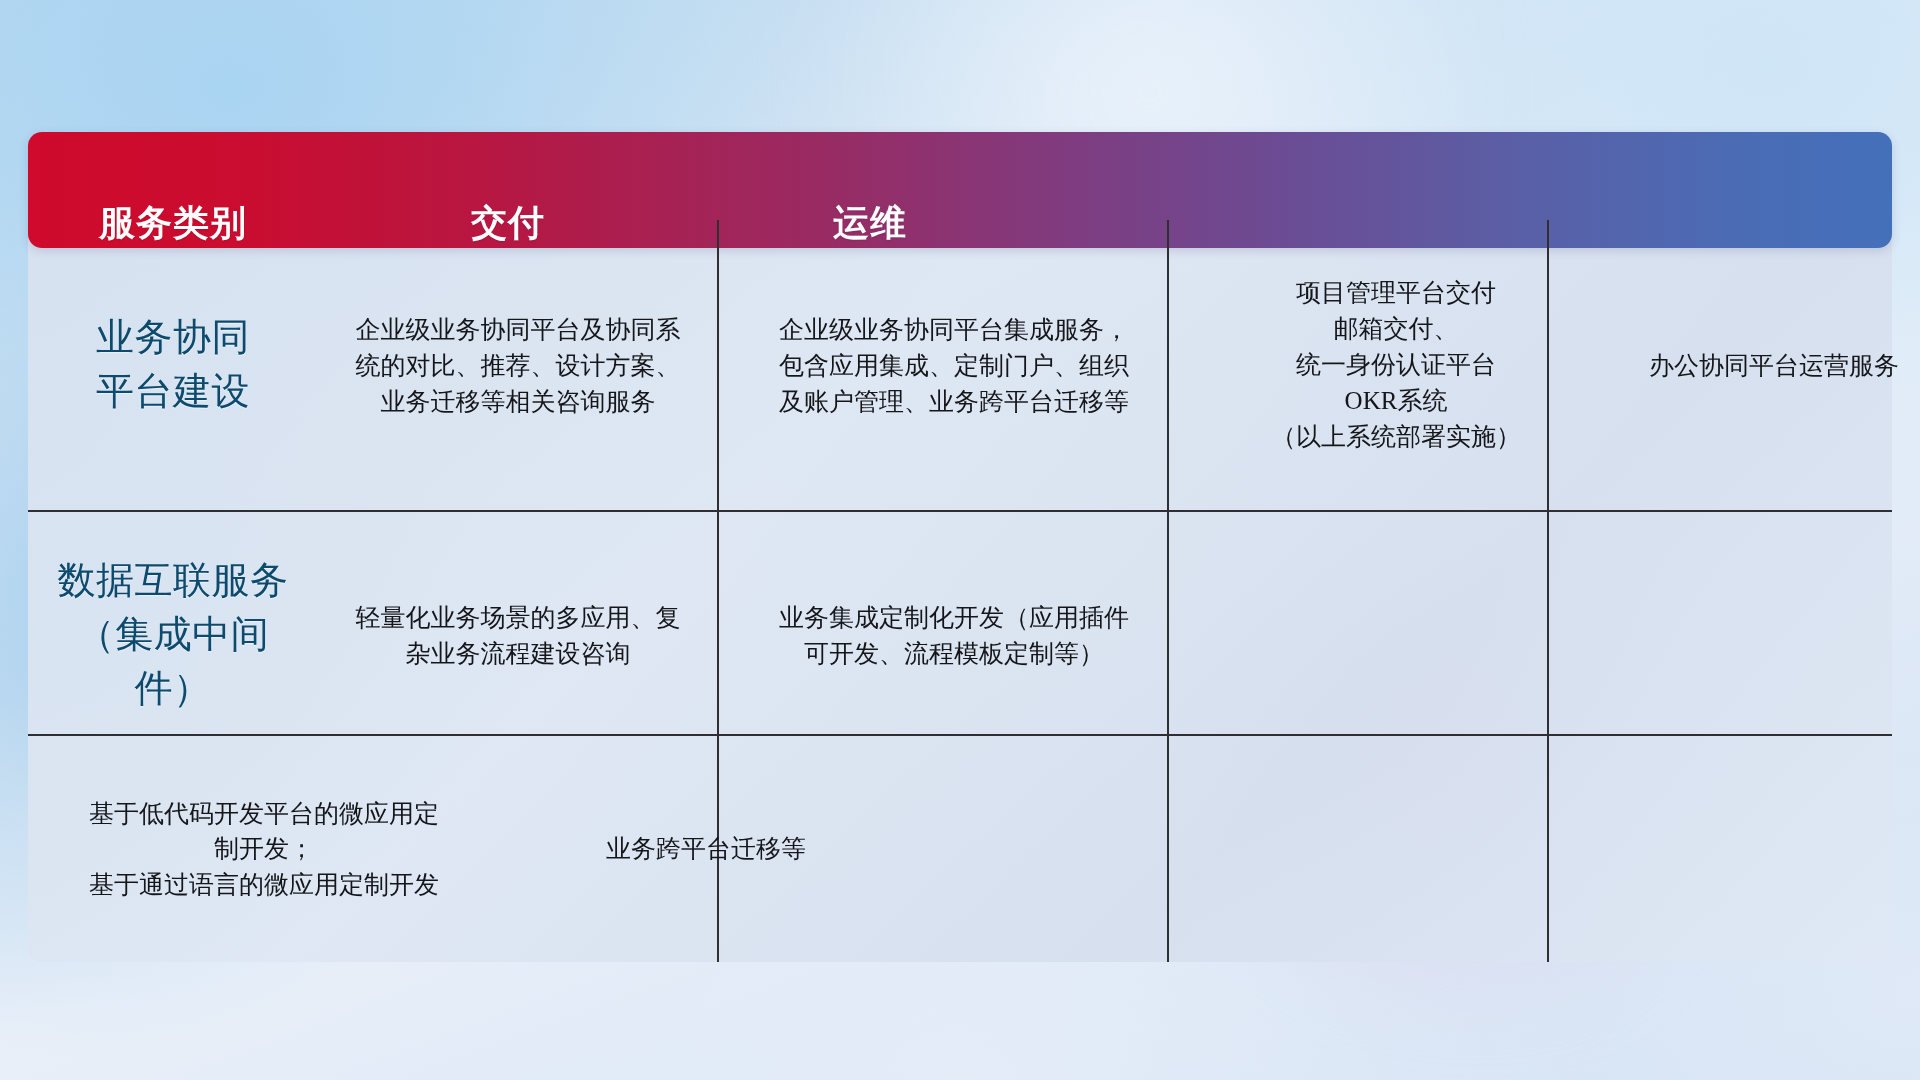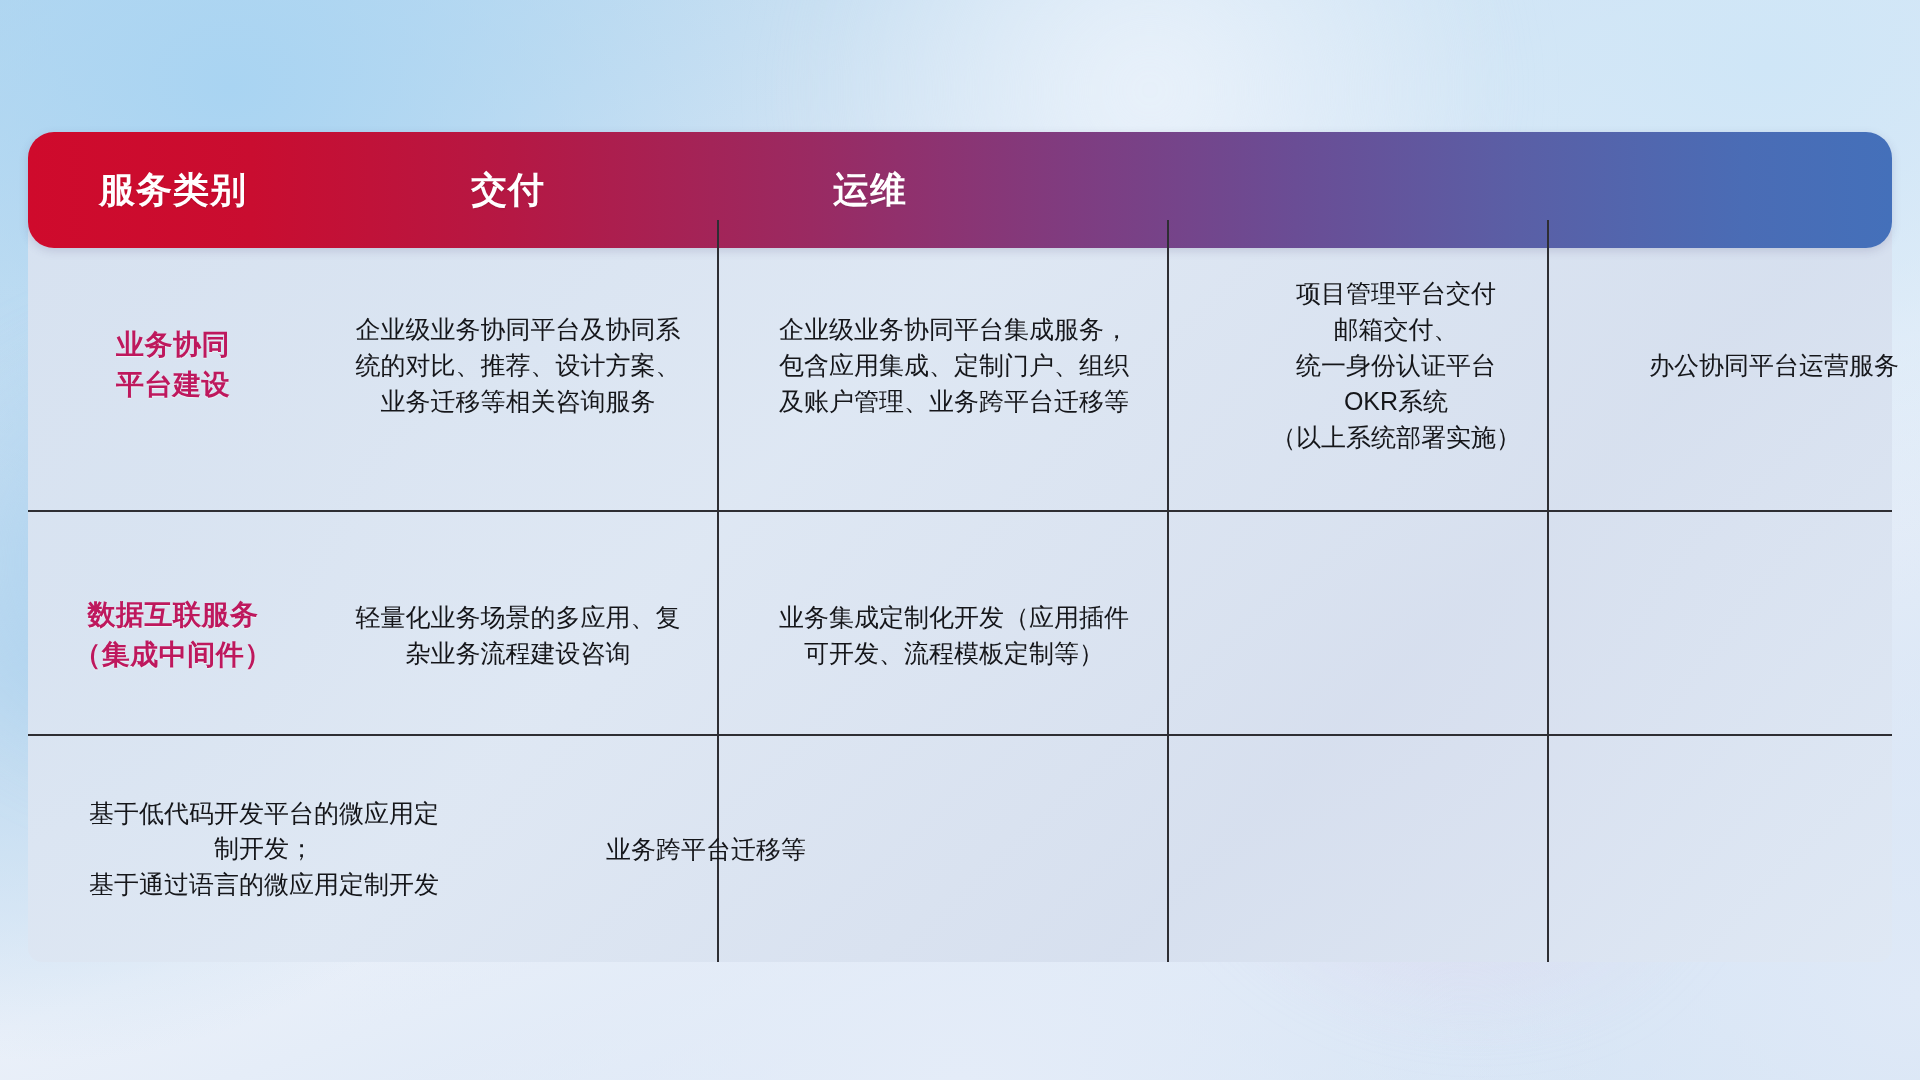--- a/index.html
+++ b/index.html
@@ -71,34 +71,34 @@
     background:
       linear-gradient(135deg, rgba(216,226,240,0.96) 0%, rgba(222,231,243,0.94) 38%, rgba(214,223,238,0.93) 70%, rgba(223,232,244,0.95) 100%);
   }
 
   #header-row {
     position: absolute;
     left: 0;
     top: 0;
     width: 1864px;
     height: 116px;
-    border-radius: 26px;
+    border-radius: 14px;
     background: linear-gradient(90deg,
       #cf0a2c 0%,
       #c90d30 12%,
       #b51844 26%,
       #9a2a62 42%,
       #7f3c80 56%,
       #6a4d95 68%,
       #5a5fa6 80%,
       #4a6cb5 92%,
       #4470ba 100%);
     box-shadow: 0 3px 10px rgba(80,70,120,0.18);
     display: flex;
-    align-items: center;
+    align-items: flex-end;
     overflow: hidden;
   }
 
   .hcell {
     color: #ffffff;
     font-size: 36px;
     font-weight: 700;
     text-align: center;
     letter-spacing: 1px;
     text-shadow: 0 1px 2px rgba(0,0,0,0.10);
@@ -151,27 +151,27 @@
     display: flex;
     align-items: center;
     justify-content: center;
     text-align: center;
     padding: 4px 14px;
     flex: 0 0 auto;
   }
   .cell.c0 { width: 290px; }
   .cell.c1 { width: 400px; }
   .cell.c2 { width: 472px; }
-  .cell.c3 { width: 412px; }
+  .cell.c3 { width: 412px; font-family: Liberation Serif, serif; }
   .cell.c4 { width: 344px; }
 
   .cat-text {
-    color: #be185d;
-    font-size: 28px;
-    font-weight: 700;
+    color: #0c4a6e;
+    font-size: 38px;
+    font-weight: 400;
     line-height: 1.42;
     letter-spacing: 0.5px;
     white-space: pre-line;
     text-shadow: 0 1px 1px rgba(255,255,255,0.55);
   }
   .body-text {
     color: #15161a;
     font-size: 25px;
     font-weight: 400;
     line-height: 1.44;

